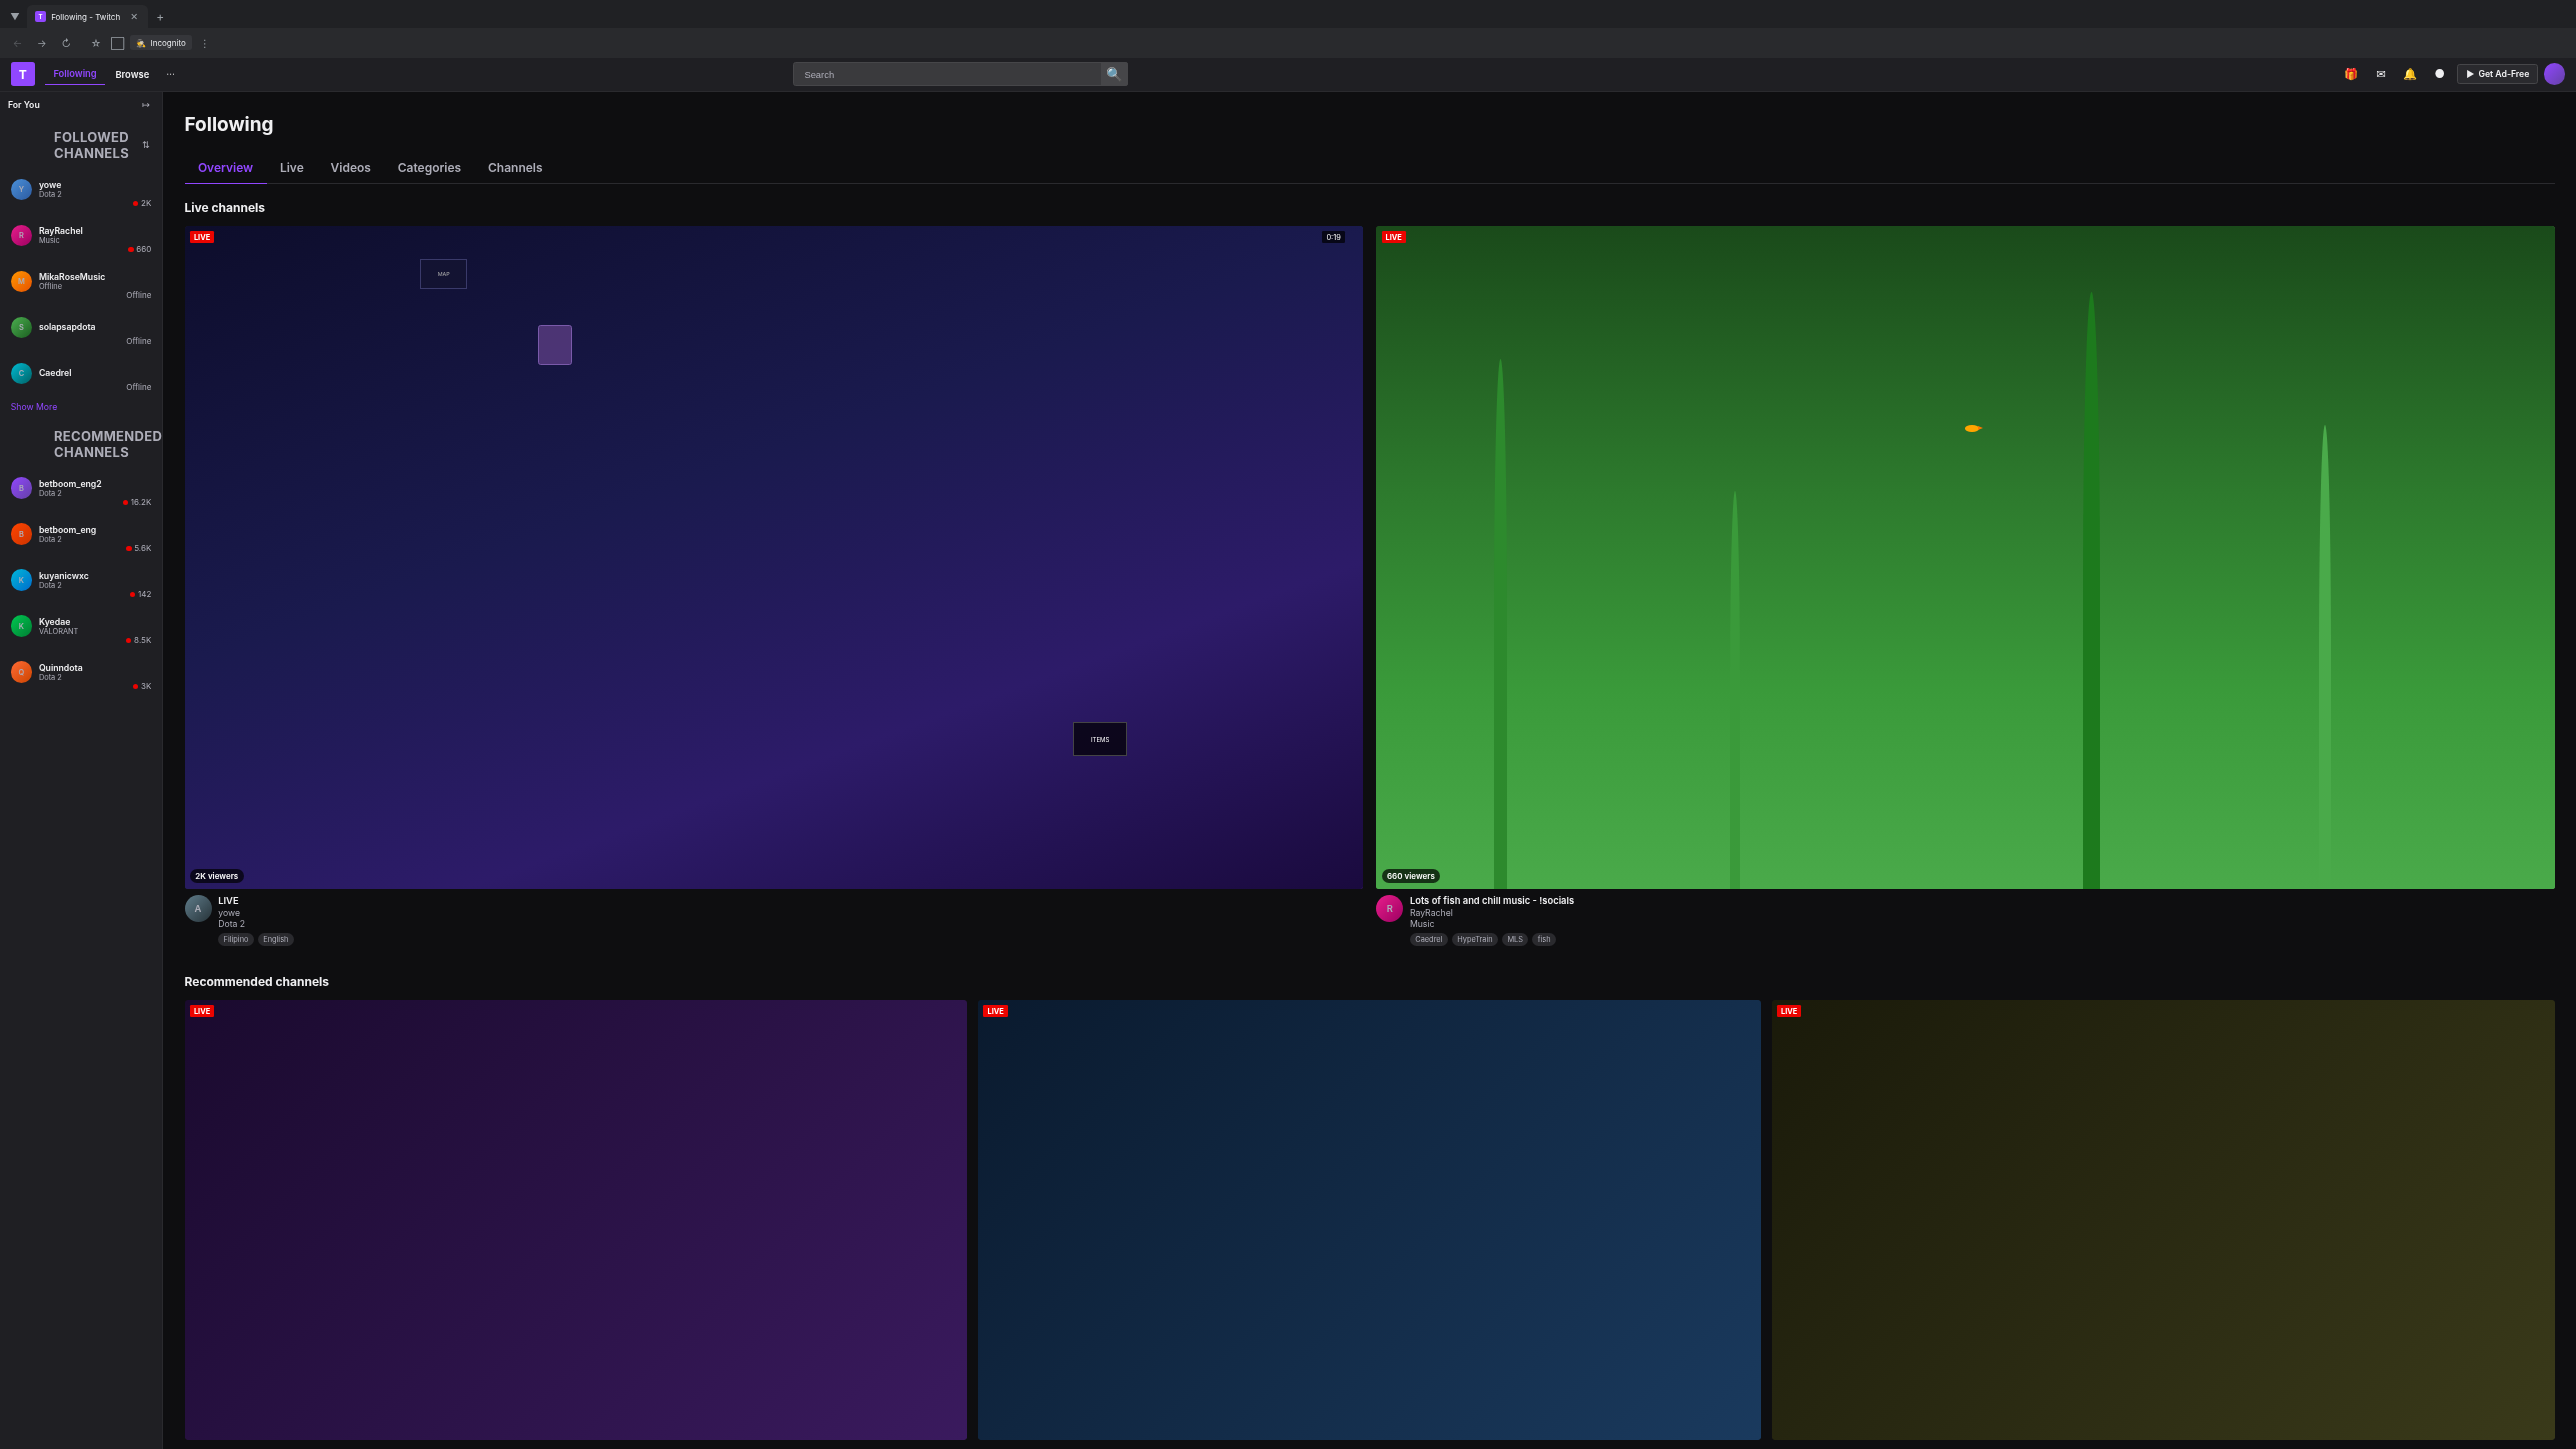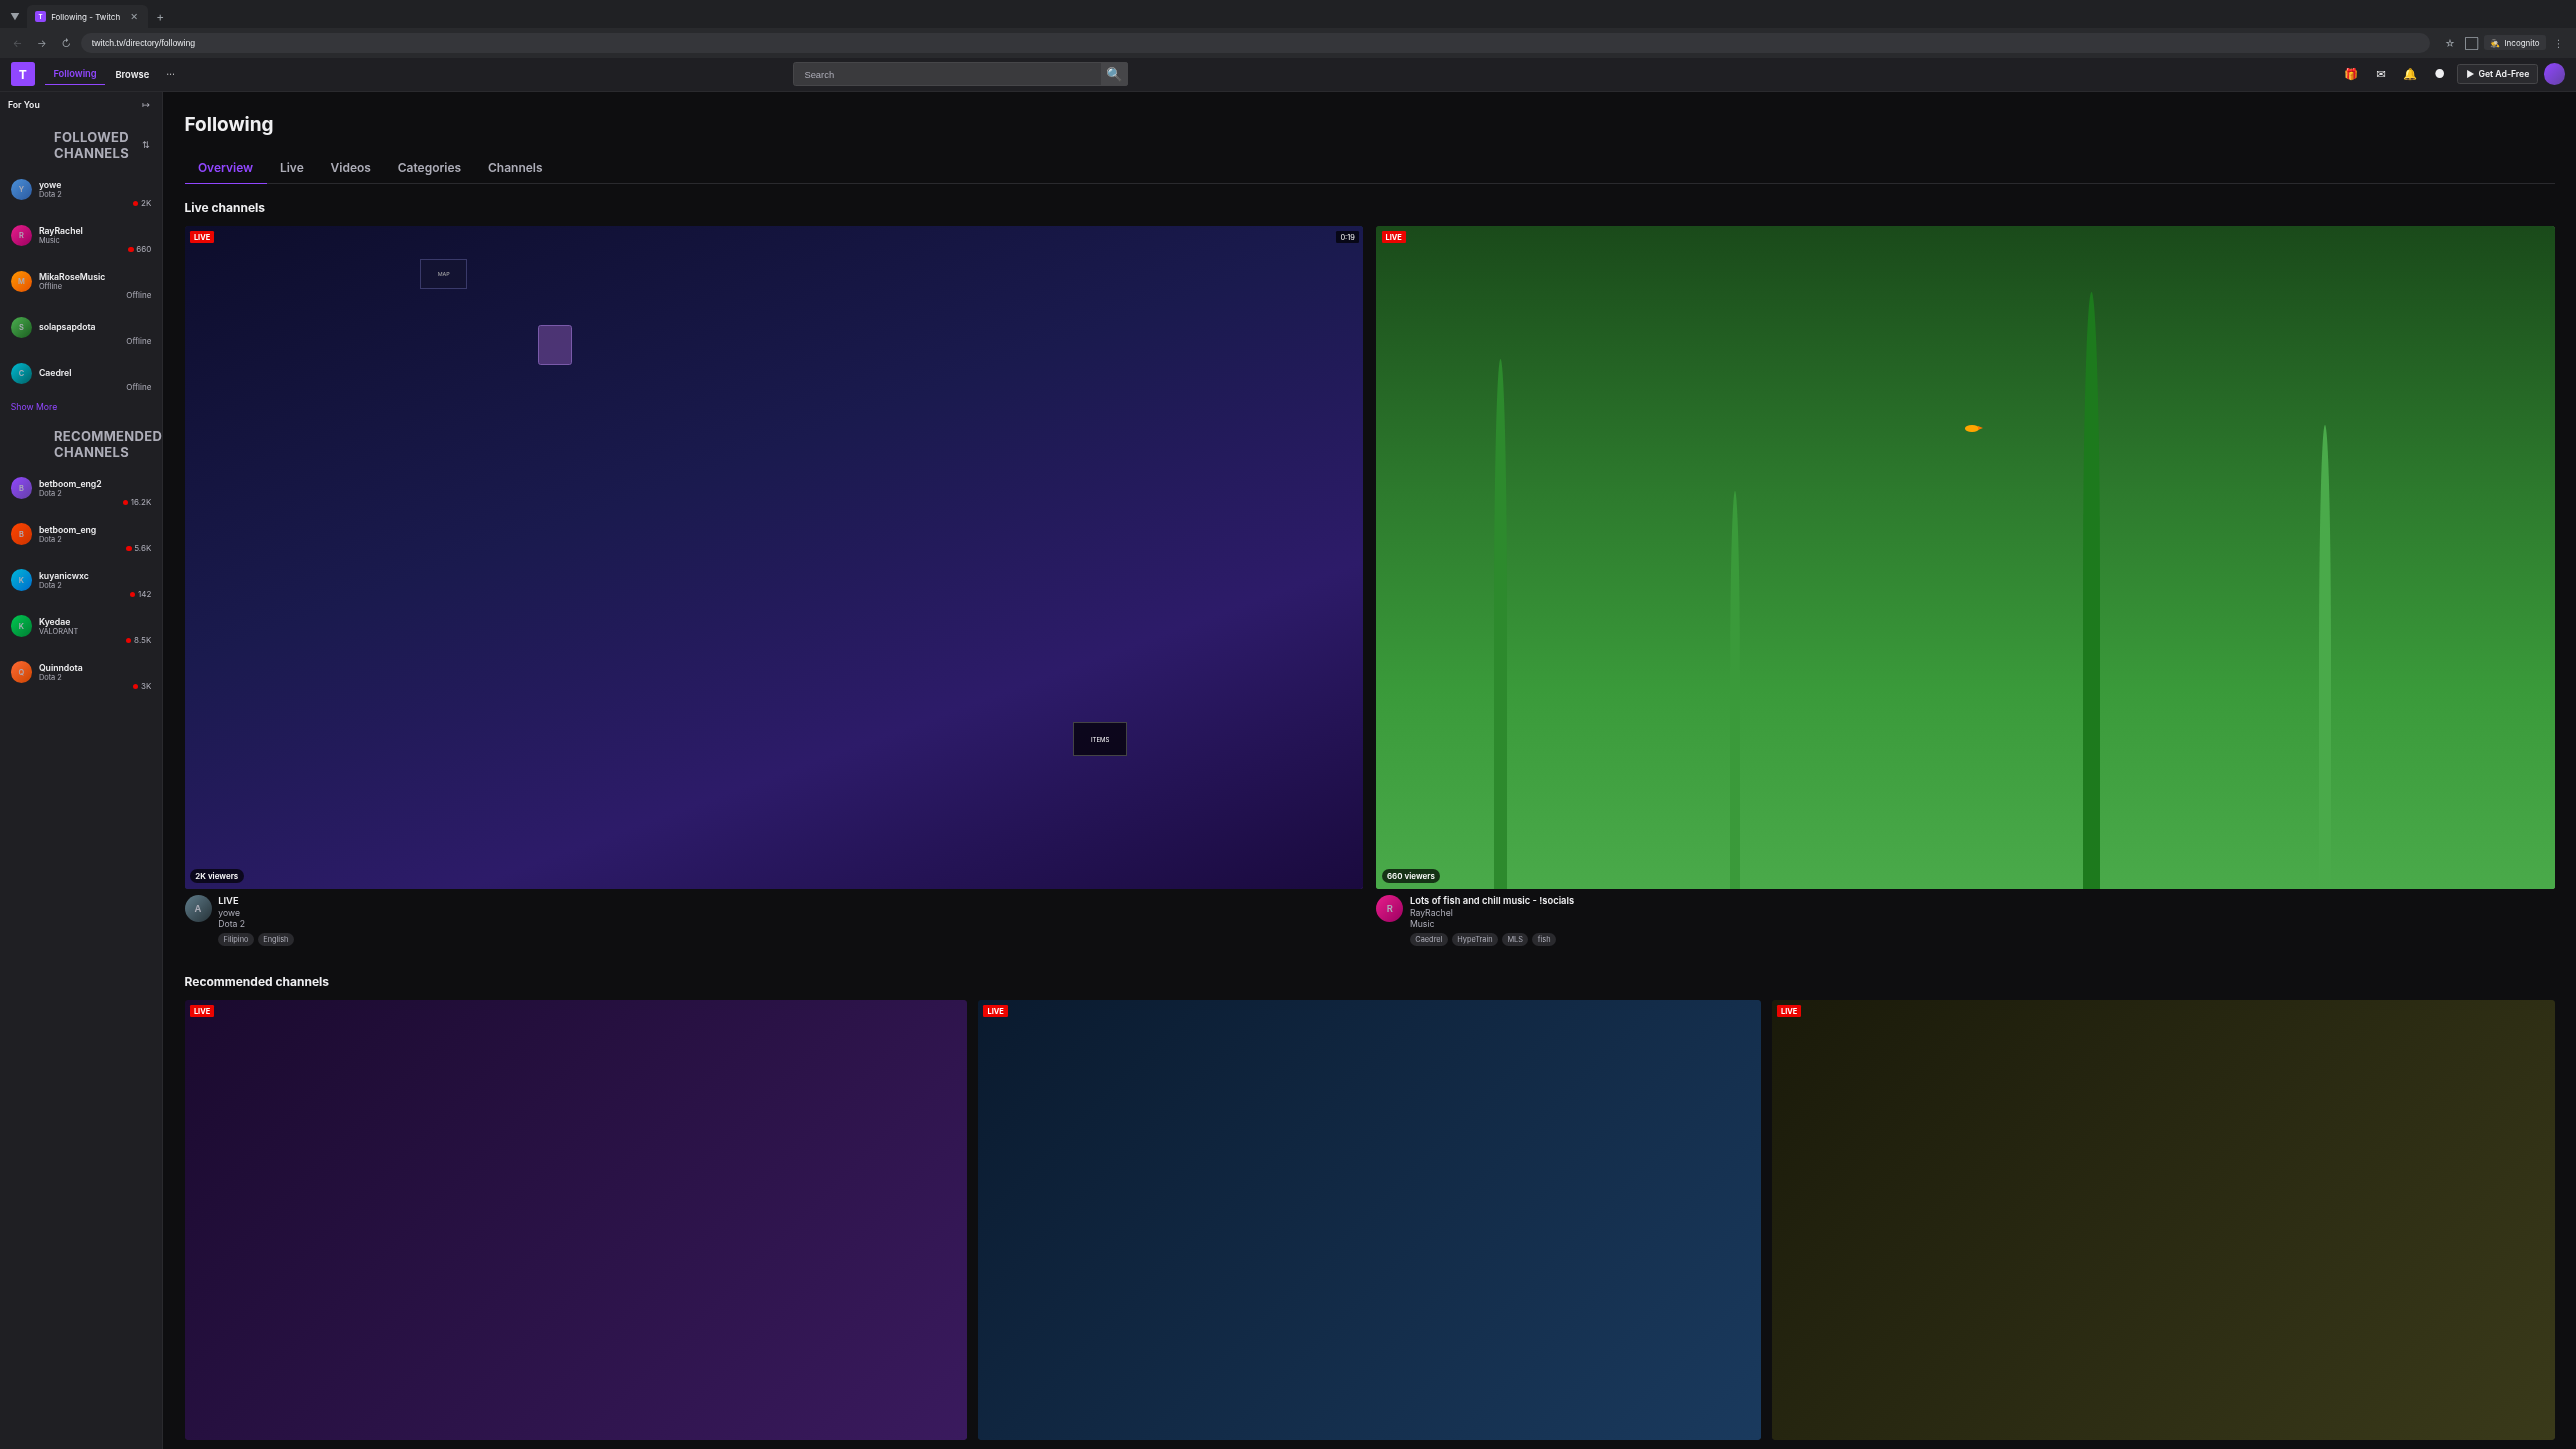--- a/index.html
+++ b/index.html
@@ -85,21 +85,21 @@
 
     .section-title { font-size: 12px; font-weight: 700; color: #efeff1; margin-bottom: 10.7px; }
 
     .live-channels-grid { display: grid; grid-template-columns: 1fr 1fr; gap: 13.4px; margin-bottom: 21.5px; }
     .stream-card { cursor: pointer; border-radius: 2.7px; overflow: hidden; }
     .stream-thumbnail { position: relative; width: 100%; aspect-ratio: 16/9; background: #1f1f23; overflow: hidden; border-radius: 2.7px; }
     .dota-bg { background: linear-gradient(135deg, #1a1a2e 0%, #16213e 30%, #0f3460 60%, #533483 100%); }
     .fish-bg { background: linear-gradient(135deg, #1a3a1a 0%, #2d5a1b 30%, #4a7c3f 60%, #6aaa5e 100%); }
     .live-badge { position: absolute; top: 5.4px; left: 5.4px; background: #eb0400; color: white; font-size: 7.4px; font-weight: 700; padding: 1.3px 4px; border-radius: 1.3px; }
     .viewer-badge { position: absolute; bottom: 5.4px; left: 5.4px; background: rgba(0,0,0,0.7); color: white; font-size: 8px; font-weight: 600; padding: 2px 5.4px; border-radius: 7px; }
-    .timer-badge { position: absolute; top: 5.4px; right: 4px; background: rgba(0,0,0,0.7); color: white; font-size: 7.4px; padding: 1.3px 4px; border-radius: 1.3px; }
+    .timer-badge { position: absolute; top: 5.4px; right: 18px; background: rgba(0,0,0,0.7); color: white; font-size: 7.4px; padding: 1.3px 4px; border-radius: 1.3px; }
 
     .stream-info { display: flex; gap: 6.7px; padding: 6.7px 0; }
     .stream-avatar { width: 27px; height: 27px; border-radius: 50%; background: #464649; flex-shrink: 0; display: flex; align-items: center; justify-content: center; font-size: 9.4px; color: #adadb8; font-weight: 600; }
     .stream-details { flex: 1; min-width: 0; }
     .stream-title { font-size: 9.4px; font-weight: 600; color: #efeff1; white-space: nowrap; overflow: hidden; text-overflow: ellipsis; margin-bottom: 1.3px; }
     .stream-channel { font-size: 8.7px; color: #adadb8; margin-bottom: 1.3px; }
     .stream-game { font-size: 8.7px; color: #adadb8; margin-bottom: 4px; }
     .stream-tags { display: flex; flex-wrap: wrap; gap: 4px; }
     .stream-tag { background: #2a2a2e; color: #adadb8; font-size: 7.4px; padding: 2px 5.4px; border-radius: 8px; cursor: pointer; }
 
@@ -151,21 +151,20 @@
       <div class="tab-favicon">T</div>
       <span class="tab-title">Following - Twitch</span>
       <span class="tab-close">✕</span>
     </div>
     <div class="new-tab">+</div>
   </div>
   <div class="address-bar-row">
     <div class="nav-btn disabled">←</div>
     <div class="nav-btn">→</div>
     <div class="nav-btn">↻</div>
-    <input class="address-input" value="twitch.tv/directory/following" style="">
     <div class="browser-actions">
       <div class="browser-action-btn">☆</div>
       <div class="browser-action-btn">⬜</div>
       <div class="incognito-badge">
         <span>🕵</span>
         <span>Incognito</span>
       </div>
       <div class="browser-action-btn">⋮</div>
     </div>
   </div>

